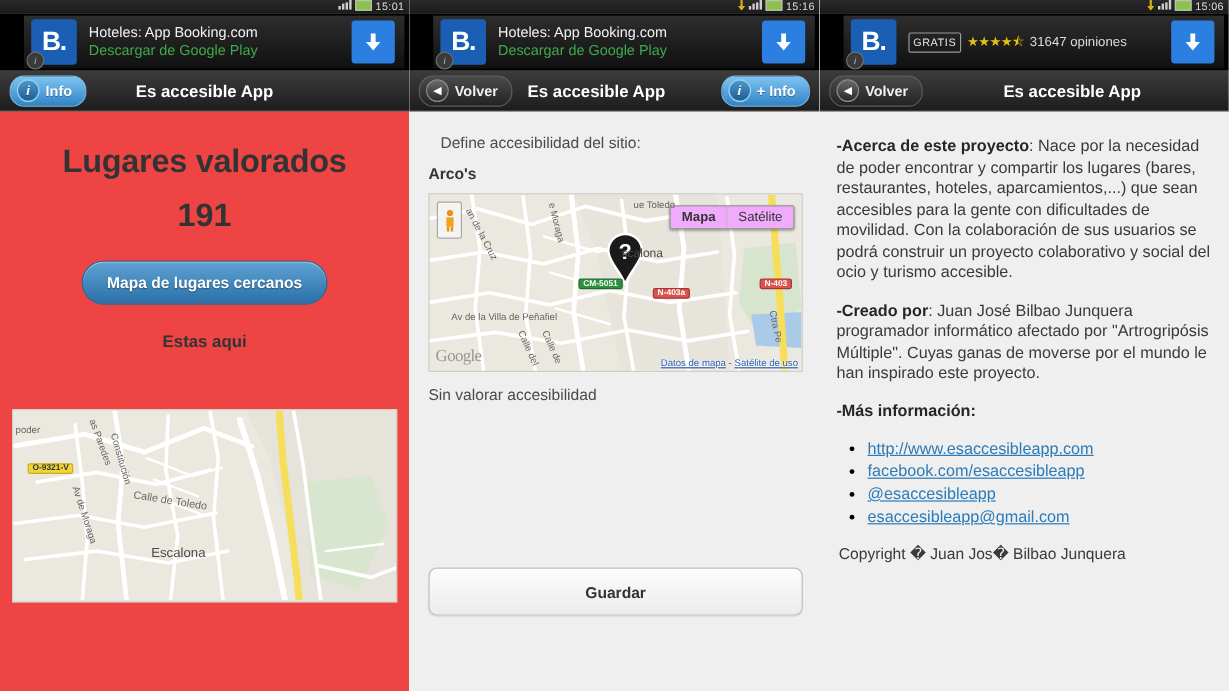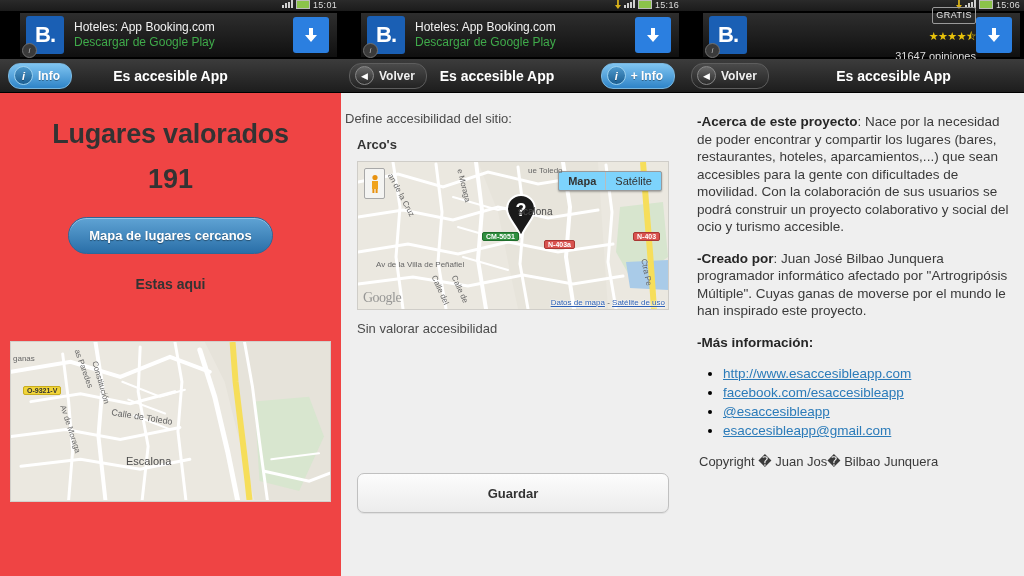--- a/index.html
+++ b/index.html
@@ -35,21 +35,21 @@
     background:linear-gradient(#2e2e2e,#101010);display:flex;align-items:center;}
   .ad-logo{position:relative;width:38px;height:38px;margin-left:6px;flex:0 0 auto;
     background:#1a5fb4;border-radius:3px;display:flex;align-items:center;justify-content:center;}
   .ad-logo .bmark{color:#fff;font-size:22px;font-weight:bold;line-height:1;letter-spacing:-1px;}
   .ad-info{position:absolute;left:-4px;bottom:-4px;width:13px;height:13px;border-radius:50%;
     background:#3a3a3a;border:1px solid #707070;color:#b8b8b8;font-size:8px;
     display:flex;align-items:center;justify-content:center;font-style:italic;}
   .ad-text{flex:1 1 auto;margin-left:10px;min-width:0;}
   .ad-title{color:#f2f2f2;font-size:12px;line-height:15px;white-space:nowrap;overflow:hidden;}
   .ad-sub{color:#3faa4a;font-size:12px;line-height:15px;white-space:nowrap;overflow:hidden;}
-  .ad-sub2{display:flex;align-items:flex-end;gap:5px;line-height:15px;flex-direction:column;}
+  .ad-sub2{display:flex;align-items:center;gap:5px;line-height:15px;}
   .ad-free{display:inline-block;border:1px solid #9a9a9a;color:#e6e6e6;font-size:9px;
     padding:0 3px;border-radius:2px;letter-spacing:.5px;}
   .ad-stars{color:#e8c20a;font-size:11px;letter-spacing:-.5px;}
   .ad-reviews{color:#dcdcdc;font-size:11px;white-space:nowrap;}
   .ad-dl{flex:0 0 auto;width:36px;height:36px;margin-right:8px;background:#2b7fe0;border-radius:3px;
     display:flex;align-items:center;justify-content:center;}
   .ad-dl svg{display:block;}
 
   
   .titlebar{position:absolute;top:59px;left:0;right:0;height:33px;
@@ -81,26 +81,26 @@
   .bluebtn{display:inline-block;margin-top:22px;padding:10px 20px;border-radius:22px;
     background:linear-gradient(#5fa3d4,#2a6fa8);border:1px solid #2d6798;
     color:#fff;font-size:13px;font-weight:bold;text-shadow:0 1px 1px rgba(0,0,0,.4);
     box-shadow:inset 0 1px 0 rgba(255,255,255,.35);}
   .h-here{margin:22px 0 0;font-size:14px;font-weight:bold;color:#333;}
   .minimap{position:absolute;left:10px;right:10px;top:248px;height:159px;
     background:#eae7df;border:1px solid #d2d0cb;overflow:hidden;}
 
   
   .body2{position:absolute;top:93px;left:0;right:0;bottom:0;background:#efefef;}
-  .lbl-define{position:absolute;left:4px;top:18px;font-size:13px;color:#4b4b4b;}
+  .lbl-define{position:absolute;left:26px;top:18px;font-size:13px;color:#4b4b4b;}
   .lbl-place{position:absolute;left:16px;top:44px;font-size:13px;font-weight:bold;color:#333;}
   .map2{position:absolute;left:16px;top:68px;width:310px;height:147px;
     background:#e9e6de;border:1px solid #cfcdc8;overflow:hidden;}
   .maptoggle{position:absolute;right:6px;top:9px;display:flex;border:1px solid #9a9a9a;
-    background:#7dd3fc;border-radius:2px;overflow:hidden;box-shadow:0 1px 2px rgba(0,0,0,.3);}
+    background:#f0abfc;border-radius:2px;overflow:hidden;box-shadow:0 1px 2px rgba(0,0,0,.3);}
   .maptoggle div{padding:3px 9px;font-size:11px;color:#333;}
   .maptoggle .sel{font-weight:bold;border-right:1px solid #bbb;}
   .pegman{position:absolute;left:6px;top:6px;width:19px;height:29px;background:#f4f4f2;
     border:1px solid #a8a8a8;border-radius:2px;display:flex;align-items:center;justify-content:center;}
   .marker{position:absolute;left:146px;top:32px;}
   .mapattr{position:absolute;right:3px;bottom:2px;font-size:8px;color:#4a4a4a;
     text-shadow:0 0 2px #fff,0 0 2px #fff;}
   .mapattr a{color:#2b5fb5;text-decoration:underline;}
   .gmlogo{position:absolute;left:5px;bottom:3px;font-size:14px;color:#888;
     font-family:"Liberation Serif",serif;opacity:.85;letter-spacing:-.5px;}
@@ -210,21 +210,21 @@
             <path d="M235 0 L243 45 L250 100 L258 159" stroke-width="3"></path>
             <path d="M112 40 L150 55 L175 48" stroke-width="2"></path>
             <path d="M118 58 L155 72" stroke-width="2"></path>
             <path d="M124 74 L160 88" stroke-width="2"></path>
             <path d="M255 130 L300 140 L321 132" stroke-width="3"></path>
             <path d="M262 118 L310 112" stroke-width="2"></path>
           </g>
           <path d="M223 0 L226 40 L232 90 L238 140 L240 159" stroke="#f6de5a" stroke-width="6" fill="none"></path>
         </svg>
         <span class="shield yellow" style="left:12px;top:44px;">O-9321-V</span>
-        <span class="maplabel" style="left:2px;top:12px;">ganas</span>
+        <span class="maplabel" style="left:2px;top:12px;">poder</span>
         <span class="maplabel" style="left:88px;top:18px;transform:rotate(74deg);transform-origin:left top;">Constitución</span>
         <span class="maplabel" style="left:70px;top:6px;transform:rotate(70deg);transform-origin:left top;">as Paredes</span>
         <span class="maplabel" style="left:56px;top:62px;transform:rotate(72deg);transform-origin:left top;">Av de Moraga</span>
         <span class="maplabel" style="left:100px;top:70px;transform:rotate(9deg);font-size:9px;">Calle de Toledo</span>
         <span class="maplabel" style="left:115px;top:113px;font-size:11px;color:#4a4a4a;">Escalona</span>
       </div>
     </div>
   </div>
 
   <div class="panel p2">

